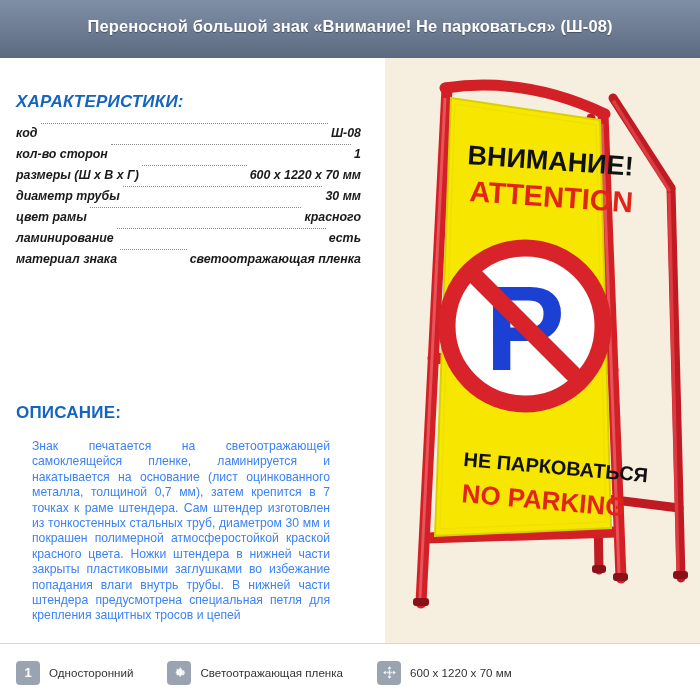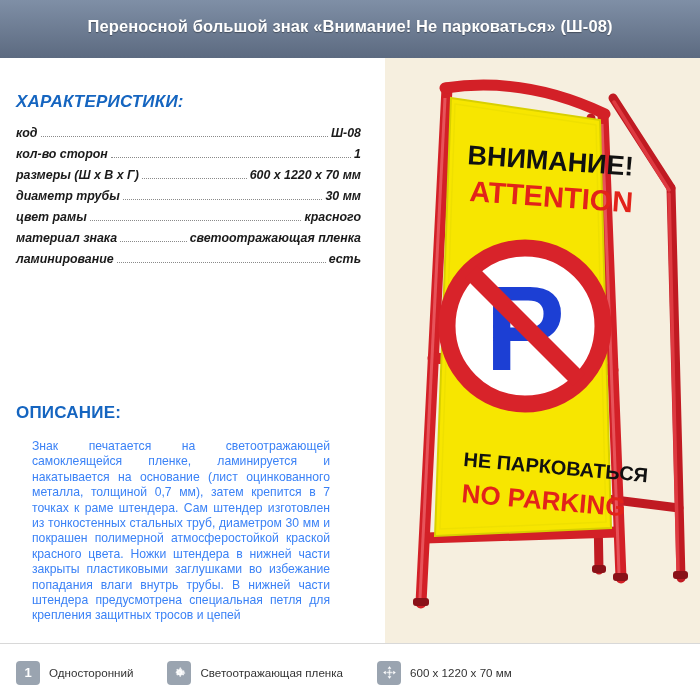--- a/index.html
+++ b/index.html
@@ -69,21 +69,21 @@
   }
   .block-title {
     color: #1565c0;
     font-size: 17px;
     font-weight: bold;
     margin: 0 0 14px 0;
     letter-spacing: 0.2px;
   }
   .spec-row {
     display: flex;
-    align-items: flex-end;
+    align-items: flex-start;
     font-size: 12.4px;
     color: #1a1a1a;
     margin-bottom: 7px;
     white-space: nowrap;
   }
   .spec-label {
     font-weight: bold;
     flex: 0 0 auto;
   }
   .spec-dots {
@@ -248,28 +248,28 @@
         <span class="spec-label">диаметр трубы</span>
         <span class="spec-dots"></span>
         <span class="spec-value">30 мм</span>
       </div>
       <div class="spec-row">
         <span class="spec-label">цвет  рамы</span>
         <span class="spec-dots"></span>
         <span class="spec-value">красного</span>
       </div>
       <div class="spec-row">
+        <span class="spec-label">ламинирование</span>
+        <span class="spec-dots"></span>
+        <span class="spec-value">есть</span>
+      </div>
+      <div class="spec-row">
         <span class="spec-label">материал знака</span>
         <span class="spec-dots"></span>
         <span class="spec-value">светоотражающая пленка</span>
-      </div>
-      <div class="spec-row">
-        <span class="spec-label">ламинирование</span>
-        <span class="spec-dots"></span>
-        <span class="spec-value">есть</span>
       </div>
     </div>
 
     <div class="description">
       <h2 class="block-title">ОПИСАНИЕ:</h2>
       <p class="desc-text">Знак печатается на светоотражающей самоклеящейся пленке, ламинируется и накатывается на основание (лист оцинкованного металла, толщиной 0,7 мм), затем крепится в 7 точках к раме штендера. Сам штендер изготовлен из тонкостенных стальных труб, диаметром 30 мм и покрашен полимерной атмосферостойкой краской красного цвета. Ножки штендера в нижней части закрыты пластиковыми заглушками во избежание попадания влаги внутрь трубы. В нижней части штендера предусмотрена специальная петля для крепления защитных тросов и цепей</p>
     </div>
 
   </div>
 

